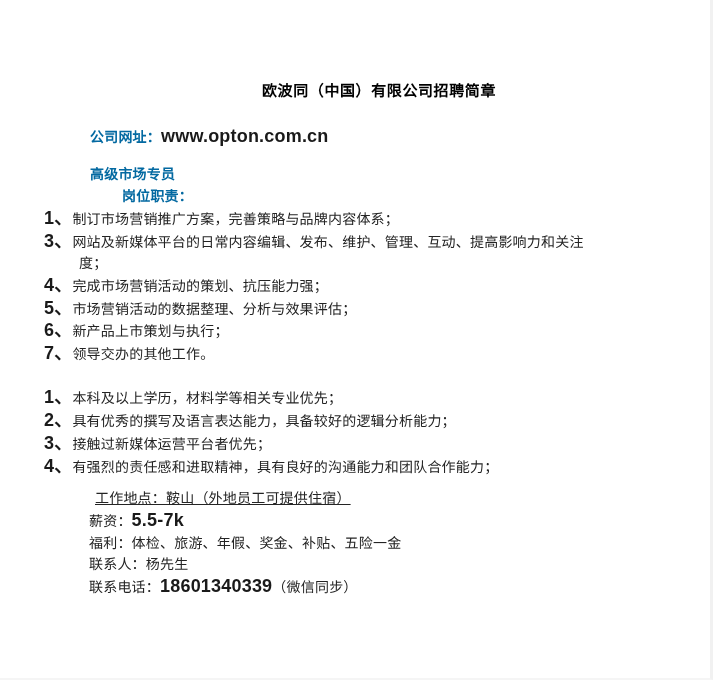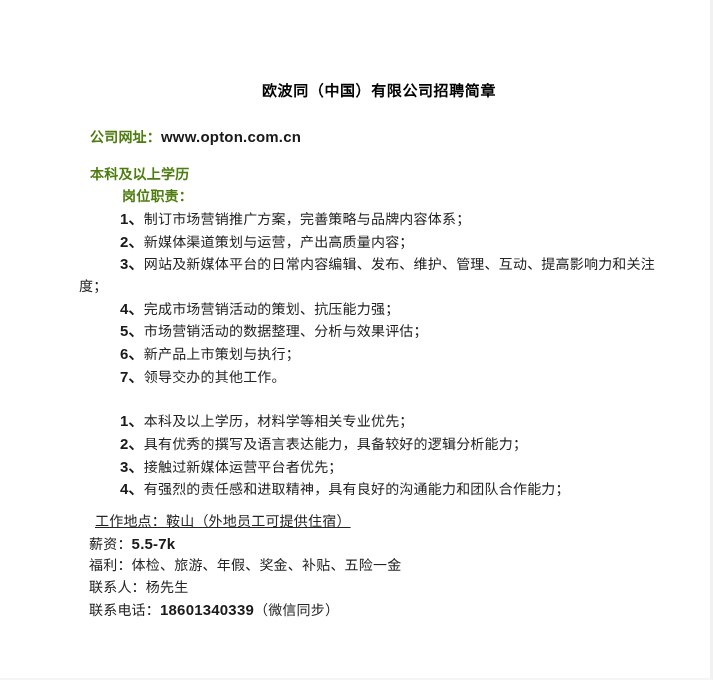--- a/index.html
+++ b/index.html
@@ -26,58 +26,57 @@
     text-align: center;
     font-family: "Liberation Sans", "DejaVu Sans", sans-serif;
     font-weight: 700;
     font-size: 15px;
     letter-spacing: 0.6px;
     color: #000000;
   }
   .heading {
     font-family: "Liberation Sans", "DejaVu Sans", sans-serif;
     font-weight: 700;
-    color: #4d7c0f;
+    color: #0369a1;
   }
   .num, .latin-b {
     font-family: "Liberation Sans", "DejaVu Sans", sans-serif;
     font-weight: 700;
-    font-size: 15px;
+    font-size: 18px;
     color: #1a1a1a;
   }
   .m79  { margin-left: 79px; }
   .m89  { margin-left: 89px; }
   .m90  { margin-left: 90px; }
   .m95  { margin-left: 95px; text-decoration: underline; }
-  .m104 { margin-left: 120px; }
+  .m104 { margin-left: 44px; }
   .m122 { margin-left: 122px; }
   .sp24 { height: 24px; }
   .sp16 { height: 16px; }
   .sp21 { height: 21.7px; }
   .sp10 { height: 10px; }
 </style>
 </head>
 <body>
 
 <div class="page">
 
   <div class="title">欧波同（中国）有限公司招聘简章</div>
 
   <div class="sp24"></div>
 
   <div class="line m90"><span class="heading">公司网址：</span><span class="latin-b">www.opton.com.cn</span></div>
 
   <div class="sp16"></div>
 
-  <div class="line m90 heading">本科及以上学历</div>
+  <div class="line m90 heading">高级市场专员</div>
 
   <div class="line m122 heading">岗位职责：</div>
 
   <div class="line m104"><span class="num">1、</span><span>制订市场营销推广方案，完善策略与品牌内容体系；</span></div>
-  <div class="line m104"><span class="num">2、</span><span>新媒体渠道策划与运营，产出高质量内容；</span></div>
   <div class="line m104"><span class="num">3、</span><span>网站及新媒体平台的日常内容编辑、发布、维护、管理、互动、提高影响力和关注</span></div>
   <div class="line m79">度；</div>
   <div class="line m104"><span class="num">4、</span><span>完成市场营销活动的策划、抗压能力强；</span></div>
   <div class="line m104"><span class="num">5、</span><span>市场营销活动的数据整理、分析与效果评估；</span></div>
   <div class="line m104"><span class="num">6、</span><span>新产品上市策划与执行；</span></div>
   <div class="line m104"><span class="num">7、</span><span>领导交办的其他工作。</span></div>
 
   <div class="sp21"></div>
 
 

